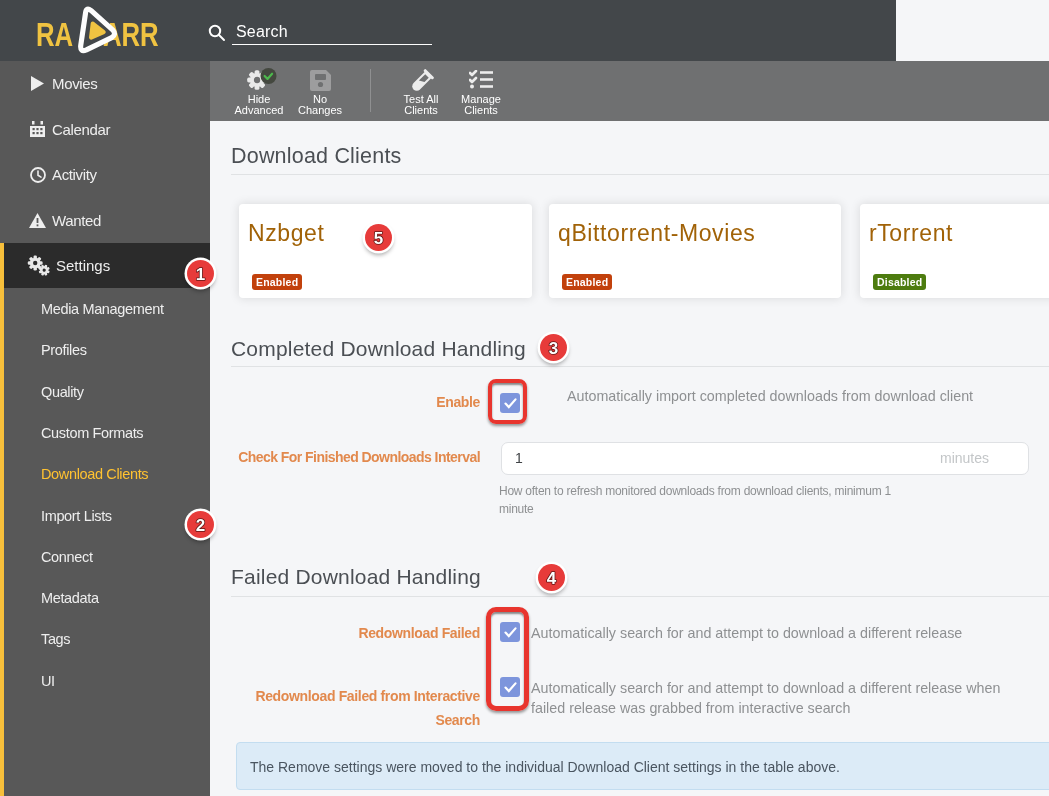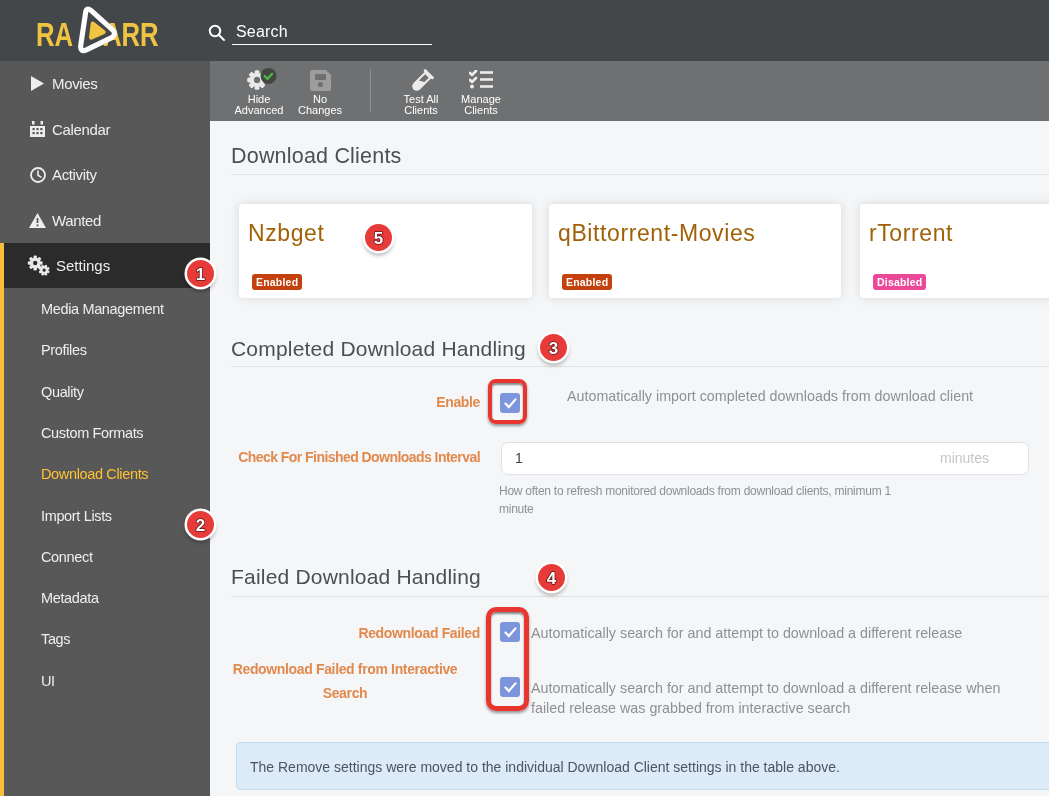--- a/index.html
+++ b/index.html
@@ -1,20 +1,20 @@
 <!DOCTYPE html>
 <html><head>
 <meta charset="utf-8">
 <style>
 * { margin:0; padding:0; box-sizing:border-box; }
 html,body { width:1049px; height:796px; overflow:hidden; }
 body { font-family:"Liberation Sans", sans-serif; position:relative; background:#f5f6f8; }
 
 
-#topbar { position:absolute; left:0; top:0; width:1049px; height:61px; background:#43474a; }
+#topbar { position:absolute; left:0; top:0; width:896px; height:61px; background:#43474a; }
 #logo { position:absolute; left:33px; top:6px; }
 #search-icon { position:absolute; left:208px; top:24px; }
 #search-text { position:absolute; left:236px; top:23px; font-size:16px; color:#fff; letter-spacing:0.2px; }
 #search-line { position:absolute; left:232px; top:43.5px; width:200px; height:1.7px; background:#fdfdfd; }
 
 
 #sidebar { position:absolute; left:0; top:61px; width:210px; height:735px; background:#585858; color:#eeeeee; }
 .nav-item { height:45.5px; display:flex; align-items:center; font-size:15px; letter-spacing:-0.35px; }
 .nav-item .ico { width:17px; margin-left:29px; display:flex; justify-content:center; }
 .nav-item .lbl { margin-left:6px; }
@@ -34,21 +34,21 @@
 #tb-sep { position:absolute; left:160px; top:8px; height:43px; width:1px; background:#8f9091; }
 
 
 #content { position:absolute; left:210px; top:121px; width:839px; height:675px; background:#f5f6f8; overflow:hidden; }
 .h2 { position:absolute; left:21px; font-size:21px; color:#4b4f54; letter-spacing:0.2px; }
 .hr { position:absolute; left:21px; width:818px; height:1px; background:#e0e2e4; }
 .card { position:absolute; background:#fff; border-radius:4px; height:94px; box-shadow:0 0 10px 1px rgba(0,0,0,0.10); }
 .card .ctitle { position:absolute; left:9px; top:16px; font-size:23px; letter-spacing:0.6px; color:#a16207; }
 .card .badge { position:absolute; left:13px; top:70px; font-size:10.5px; font-weight:bold; color:#fff; border-radius:3px; padding:2px 4px 2px 4px; letter-spacing:0.2px; }
 .badge.green { background:#c2410c; }
-.badge.gray { background:#ec4899; }
+.badge.gray { background:#4d7c0f; }
 .flabel { position:absolute; left:0px; width:270px; text-align:right; font-size:14px; font-weight:bold; color:#e2894d; letter-spacing:-0.35px; }
 .checkbox { position:absolute; width:20px; height:20px; background:#7d95dc; border-radius:3px; display:flex; align-items:center; justify-content:center; }
 .desc { position:absolute; left:321px; font-size:14.3px; color:#8e9092; line-height:20px; }
 .help { position:absolute; left:289px; font-size:12px; color:#8e9092; line-height:17.5px; letter-spacing:-0.25px; }
 
 #interval-input { position:absolute; left:291px; top:321px; width:528px; height:33px; background:#fff; border:1px solid #dfe1e4; border-radius:7px; }
 #interval-input .val { position:absolute; left:13px; top:7px; font-size:14px; color:#3f4245; }
 #interval-input .unit { position:absolute; right:39px; top:7px; font-size:14px; color:#c3c6c8; }
 
 #infobox { position:absolute; left:26px; top:621px; width:1090px; height:48px; background:#dcebf7; border:1px solid #c3ddf0; border-radius:4px; }
@@ -266,21 +266,21 @@
   <div class="hr" style="top:475px;"></div>
 
   <div class="flabel" style="top:504px;">Redownload Failed</div>
   <div class="checkbox" style="left:290px; top:501px;">
       <svg width="13" height="11" viewBox="0 0 13 11">
         <path d="M1.5 5.6 l3.3 3.5 L11.5 1.4" fill="none" stroke="#fff" stroke-width="2.2" stroke-linecap="round"></path>
       </svg>
     </div>
   <div class="desc" style="top:501.5px;">Automatically search for and attempt to download a different release</div>
 
-  <div class="flabel" style="top:537px; line-height:23.5px;text-align:center;">Redownload Failed from Interactive<br>Search</div>
+  <div class="flabel" style="top:564px; line-height:23.5px;">Redownload Failed from Interactive<br>Search</div>
   <div class="checkbox" style="left:290px; top:556px;">
       <svg width="13" height="11" viewBox="0 0 13 11">
         <path d="M1.5 5.6 l3.3 3.5 L11.5 1.4" fill="none" stroke="#fff" stroke-width="2.2" stroke-linecap="round"></path>
       </svg>
     </div>
   <div class="desc" style="top:556.5px;">Automatically search for and attempt to download a different release when<br>failed release was grabbed from interactive search</div>
 
   <div id="infobox">
       <div class="txt">The Remove settings were moved to the individual Download Client settings in the table above.</div>
     </div>

